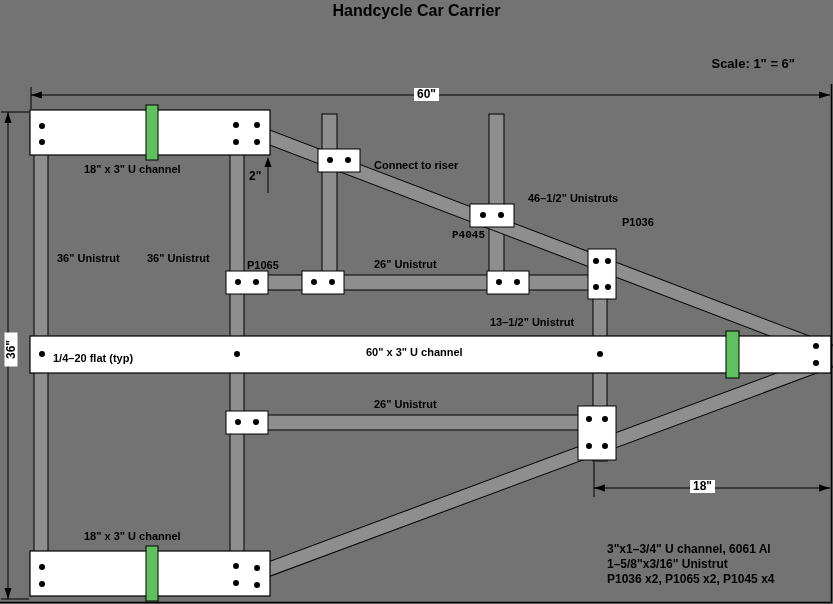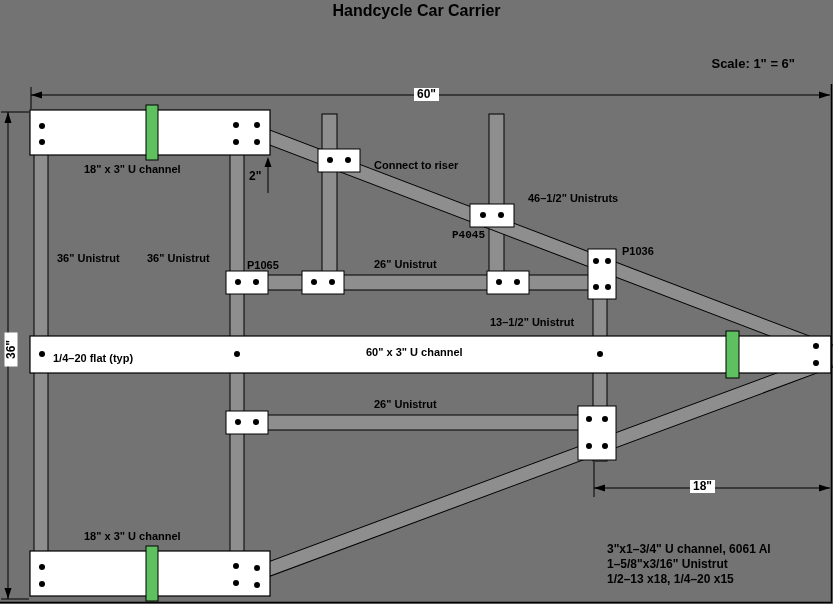--- a/index.html
+++ b/index.html
@@ -140,30 +140,30 @@
 
   <div class="lbl dim" style="left:414px; top:88px;">60"</div>
   <div class="lbl dim rot" style="left:-6px; top:343px;">36"</div>
   <div class="lbl" style="left:249px; top:170px; font-size:12px;">2"</div>
   <div class="lbl dim" style="left:690px; top:480px;">18"</div>
 
   <div class="lbl" style="left:374px; top:112px;margin-top:47px;">Connect to riser</div>
   <div class="lbl" style="left:84px; top:163px;">18" x 3" U channel</div>
   <div class="lbl" style="left:528px; top:192px;">46–1/2" Unistruts</div>
   <div class="lbl" style="left:452px; top:229px;font-family:Liberation Mono, monospace;">P4045</div>
-  <div class="lbl" style="left:622px; top:245px;">P1036</div>
+  <div class="lbl" style="left:622px; top:216px;">P1036</div>
   <div class="lbl" style="left:57px; top:252px;">36" Unistrut</div>
   <div class="lbl" style="left:147px; top:252px;">36" Unistrut</div>
   <div class="lbl" style="left:247px; top:259px;">P1065</div>
   <div class="lbl" style="left:374px; top:258px;">26" Unistrut</div>
   <div class="lbl" style="left:490px; top:316px;">13–1/2" Unistrut</div>
   <div class="lbl" style="left:53px; top:352px;">1/4–20 flat (typ)</div>
   <div class="lbl" style="left:366px; top:346px;">60" x 3" U channel</div>
   <div class="lbl" style="left:374px; top:398px;">26" Unistrut</div>
   <div class="lbl" style="left:84px; top:530px;">18" x 3" U channel</div>
 
   <div class="notes">
     <div>3"x1–3/4" U channel, 6061 Al</div>
     <div>1–5/8"x3/16" Unistrut</div>
-    <div>1/2–13 x18, 1/4–20 x15</div>
+    <div>P1036 x2, P1065 x2, P1045 x4</div>
   </div>
 
 </div>
 
 </body></html>

